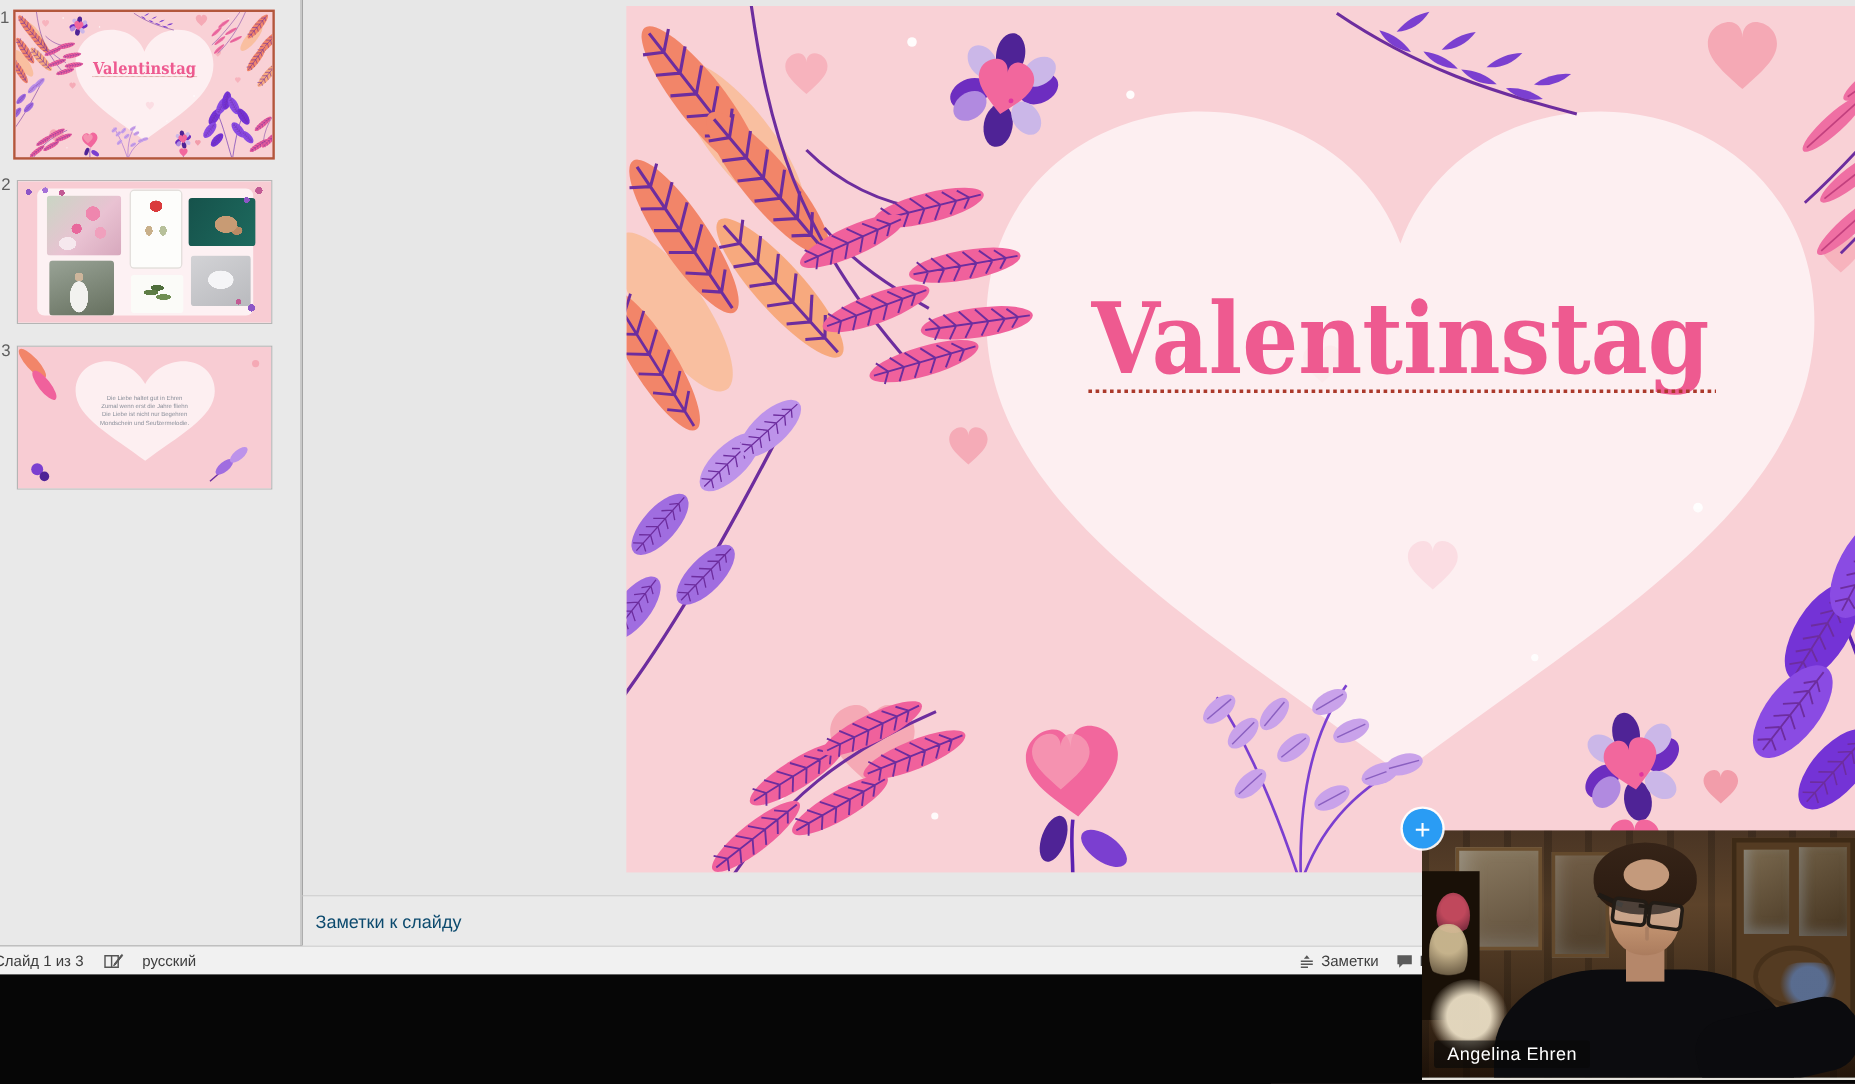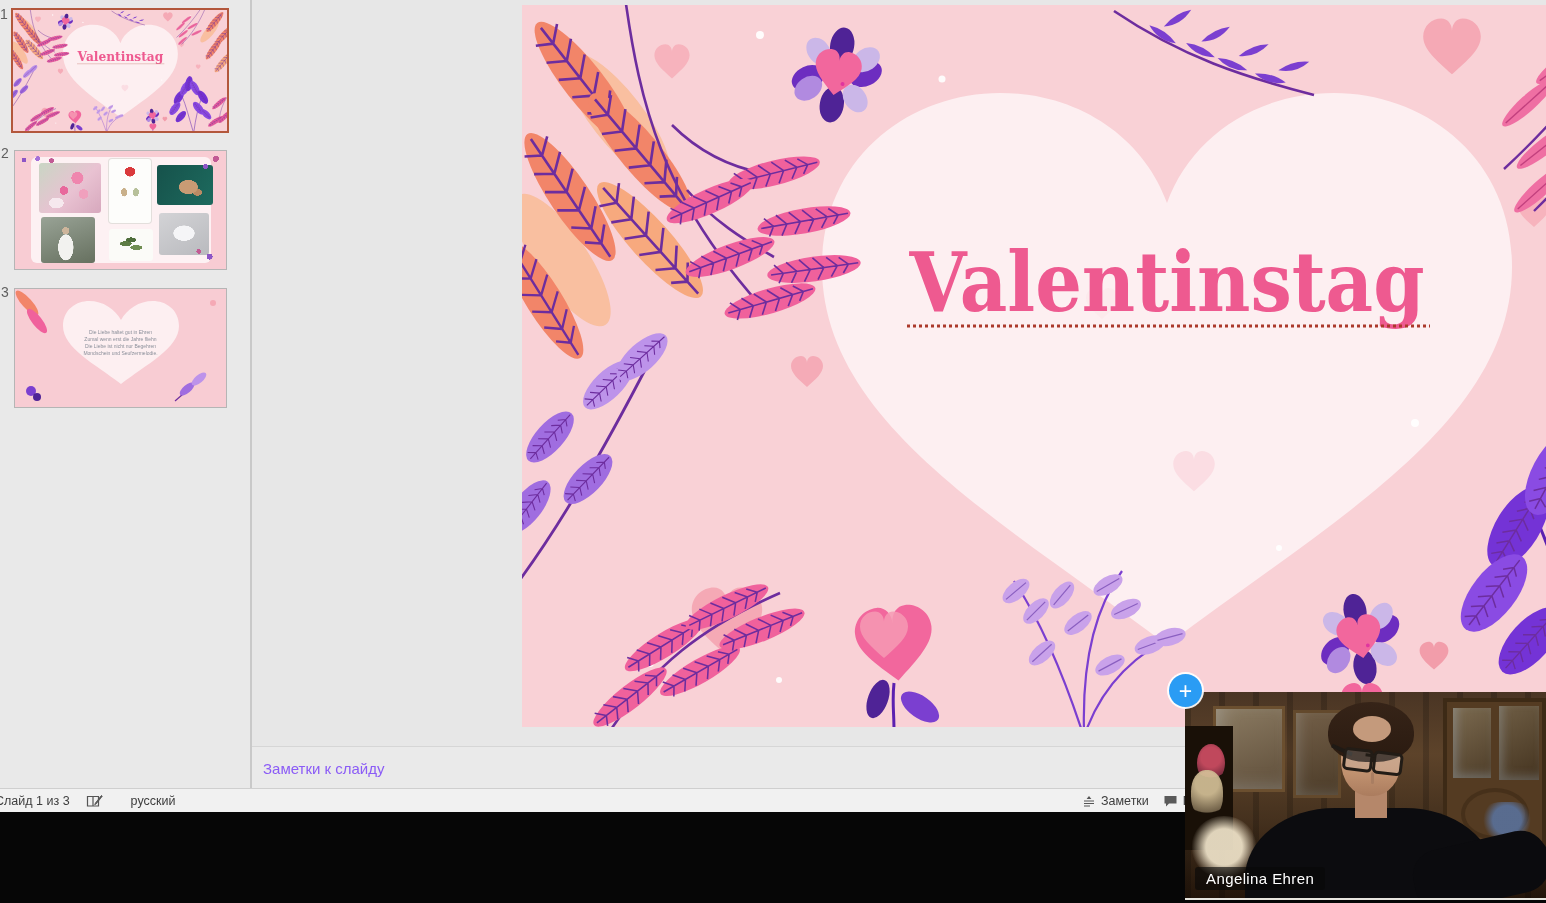--- a/index.html
+++ b/index.html
@@ -5,25 +5,25 @@
   html,body{margin:0;padding:0;background:#000;}
   .screen{position:relative;width:1546px;height:903px;overflow:hidden;background:#030303;
           font-family:"Liberation Sans",sans-serif;}
 
   
   .editor{position:absolute;left:252px;top:0;width:1294px;height:746px;background:#e7e7e7;}
   .sidebar{position:absolute;left:0;top:0;width:250px;height:788px;background:#e9e9e9;}
   .v-divider{position:absolute;left:250px;top:0;width:2px;height:788px;background:#c9c9c9;}
   .notes-panel{position:absolute;left:252px;top:746px;width:1294px;height:42px;background:#eaeaea;
                border-top:1px solid #d6d6d6;display:flex;align-items:center;}
-  .notes-panel span{margin-left:11px;font-size:15px;color:#8b5cf6;}
+  .notes-panel span{margin-left:11px;font-size:15px;color:#0c4a6e;}
   .statusbar{position:absolute;left:0;top:788px;width:1546px;height:24px;background:#f1f1f1;
              border-top:1px solid #cfcfcf;display:flex;align-items:center;font-size:12.5px;color:#3d3d3d;}
   .sb-counter{margin-left:-5px;white-space:nowrap;}
-  .sb-lang{margin-left:28px;}
+  .sb-lang{margin-left:16px;}
   .sb-icon{margin-left:16px;flex:0 0 auto;}
   .status-right{position:absolute;left:1068px;top:0;height:24px;display:flex;align-items:center;gap:0;justify-content:center;}
   .status-right .grp{display:flex;align-items:center;gap:5px;margin-left:14px;}
   .black-strip{position:absolute;left:0;top:812px;width:1546px;height:91px;background:#060606;}
 
   
   .slide-canvas{position:absolute;left:270px;top:5px;width:1276px;height:722px;overflow:hidden;background:#f9d1d6;}
   .slide-canvas svg{display:block;}
 
   

